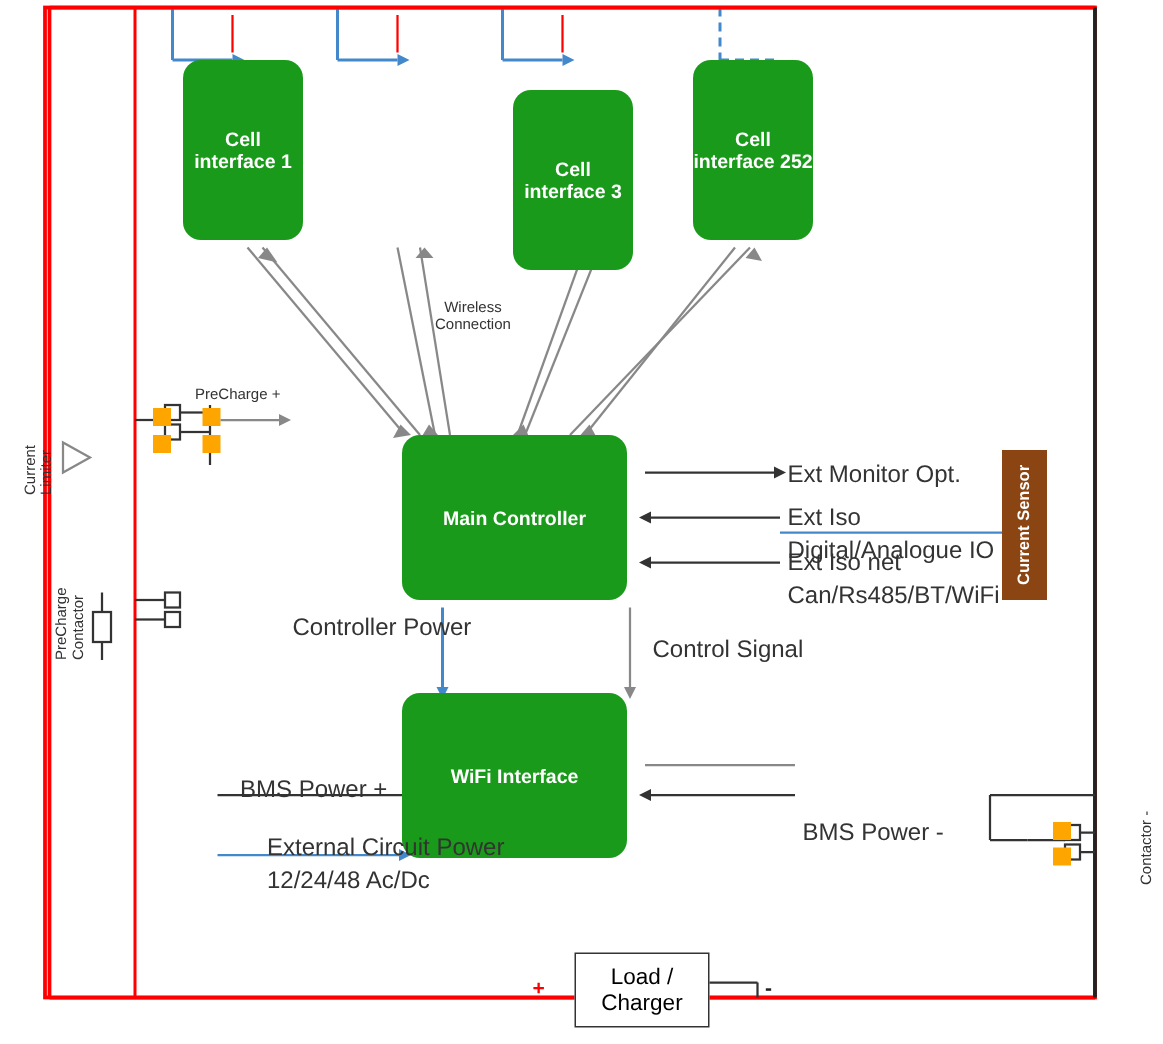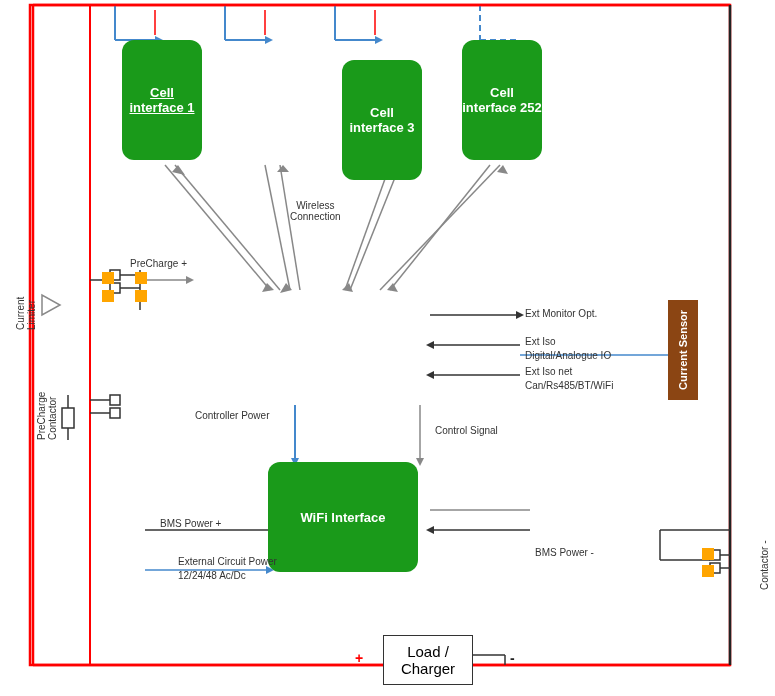--- a/index.html
+++ b/index.html
@@ -57,21 +57,21 @@
       display: flex;
       align-items: center;
       justify-content: center;
       z-index: 5;
       width: 30px;
       height: 100px;
     }
     
     .label {
       position: absolute;
-      font-size: 10px;
+      font-size: 16px;
       color: #333;
       z-index: 10;
     }
     
     .current-limiter {
       position: absolute;
       writing-mode: vertical-rl;
       transform: rotate(180deg);
       font-size: 10px;
       color: #333;
@@ -245,34 +245,37 @@
 
     <line x1="147" y1="280" x2="190" y2="280" stroke="#888" stroke-width="1.5"></line>
     <polygon points="186,276 186,284 194,280" fill="#888"></polygon>
 
     <line x1="430" y1="510" x2="530" y2="510" stroke="#888" stroke-width="1.5"></line>
 
     <line x1="670" y1="355" x2="520" y2="355" stroke="#4488cc" stroke-width="1.5"></line>
 
   </svg>
 
-  <div class="green-box cell-interface" style="left:122px; top:40px;text-decoration:underline;">
+  <div class="green-box cell-interface" style="left:122px; top:40px;">
     <span>Cell interface 1</span>
   </div>
   <div class="green-box cell-interface" style="left:342px; top:24px;margin-top:36px;">
     <span>Cell interface 3</span>
   </div>
   <div class="green-box cell-interface" style="left:462px; top:40px;">
     <span>Cell interface 252</span>
   </div>
 
   <div class="label" style="left:290px; top:200px; font-size:10px; text-align:center;">
     <span>Wireless<br>Connection</span>
   </div>
 
+  <div class="green-box main-controller" style="left:268px; top:290px;">
+    <span>Main Controller</span>
+  </div>
 
   <div class="green-box power-interface" style="left:268px; top:462px;">
     <span>WiFi Interface</span>
   </div>
 
   <div class="current-sensor" style="left:668px; top:300px;">
     <span>Current Sensor</span>
   </div>
 
   <div class="load-charger" style="left:383px; top:635px; width:90px; height:50px;">

